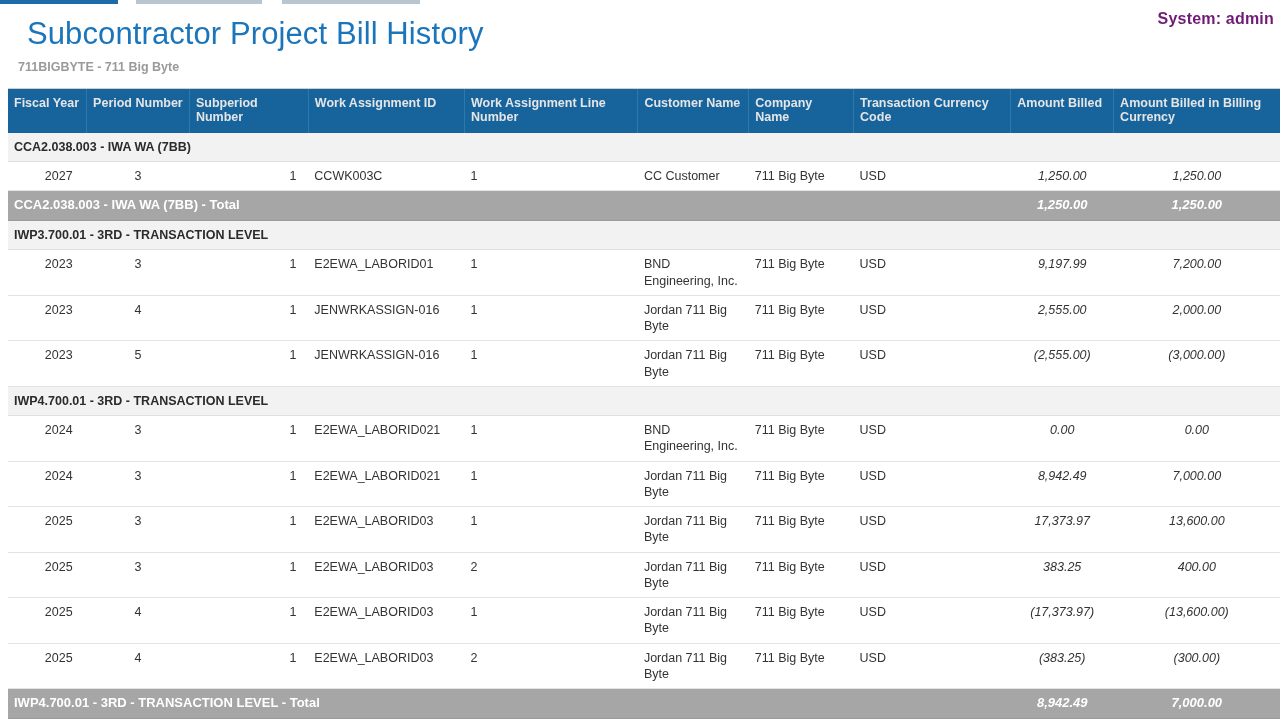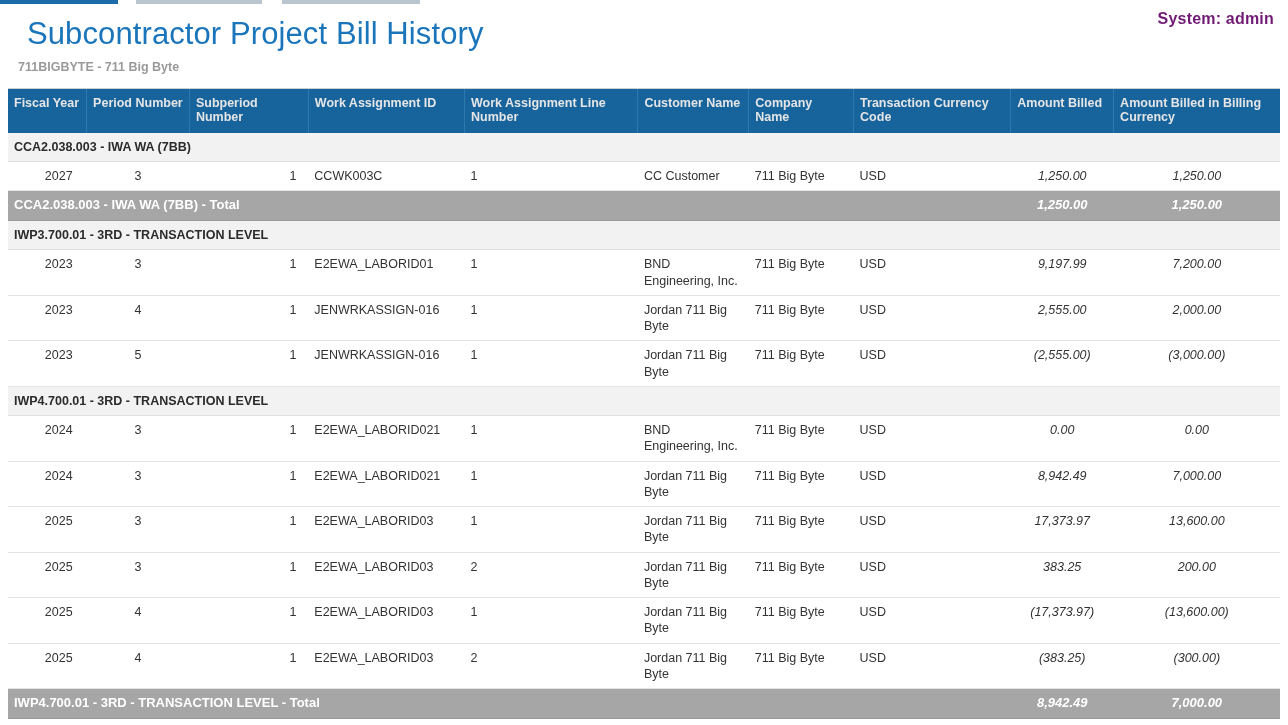--- a/index.html
+++ b/index.html
@@ -255,21 +255,21 @@
           <tr class="data">
             <td class="cell-fy">2025</td>
             <td class="cell-pn">3</td>
             <td class="cell-sp">1</td>
             <td>E2EWA_LABORID03</td>
             <td>2</td>
             <td>Jordan 711 Big Byte</td>
             <td>711 Big Byte</td>
             <td>USD</td>
             <td class="num">383.25</td>
-            <td class="num">200.00</td>
+            <td class="num">400.00</td>
           </tr>
           <tr class="data">
             <td class="cell-fy">2025</td>
             <td class="cell-pn">4</td>
             <td class="cell-sp">1</td>
             <td>E2EWA_LABORID03</td>
             <td>1</td>
             <td>Jordan 711 Big Byte</td>
             <td>711 Big Byte</td>
             <td>USD</td>

